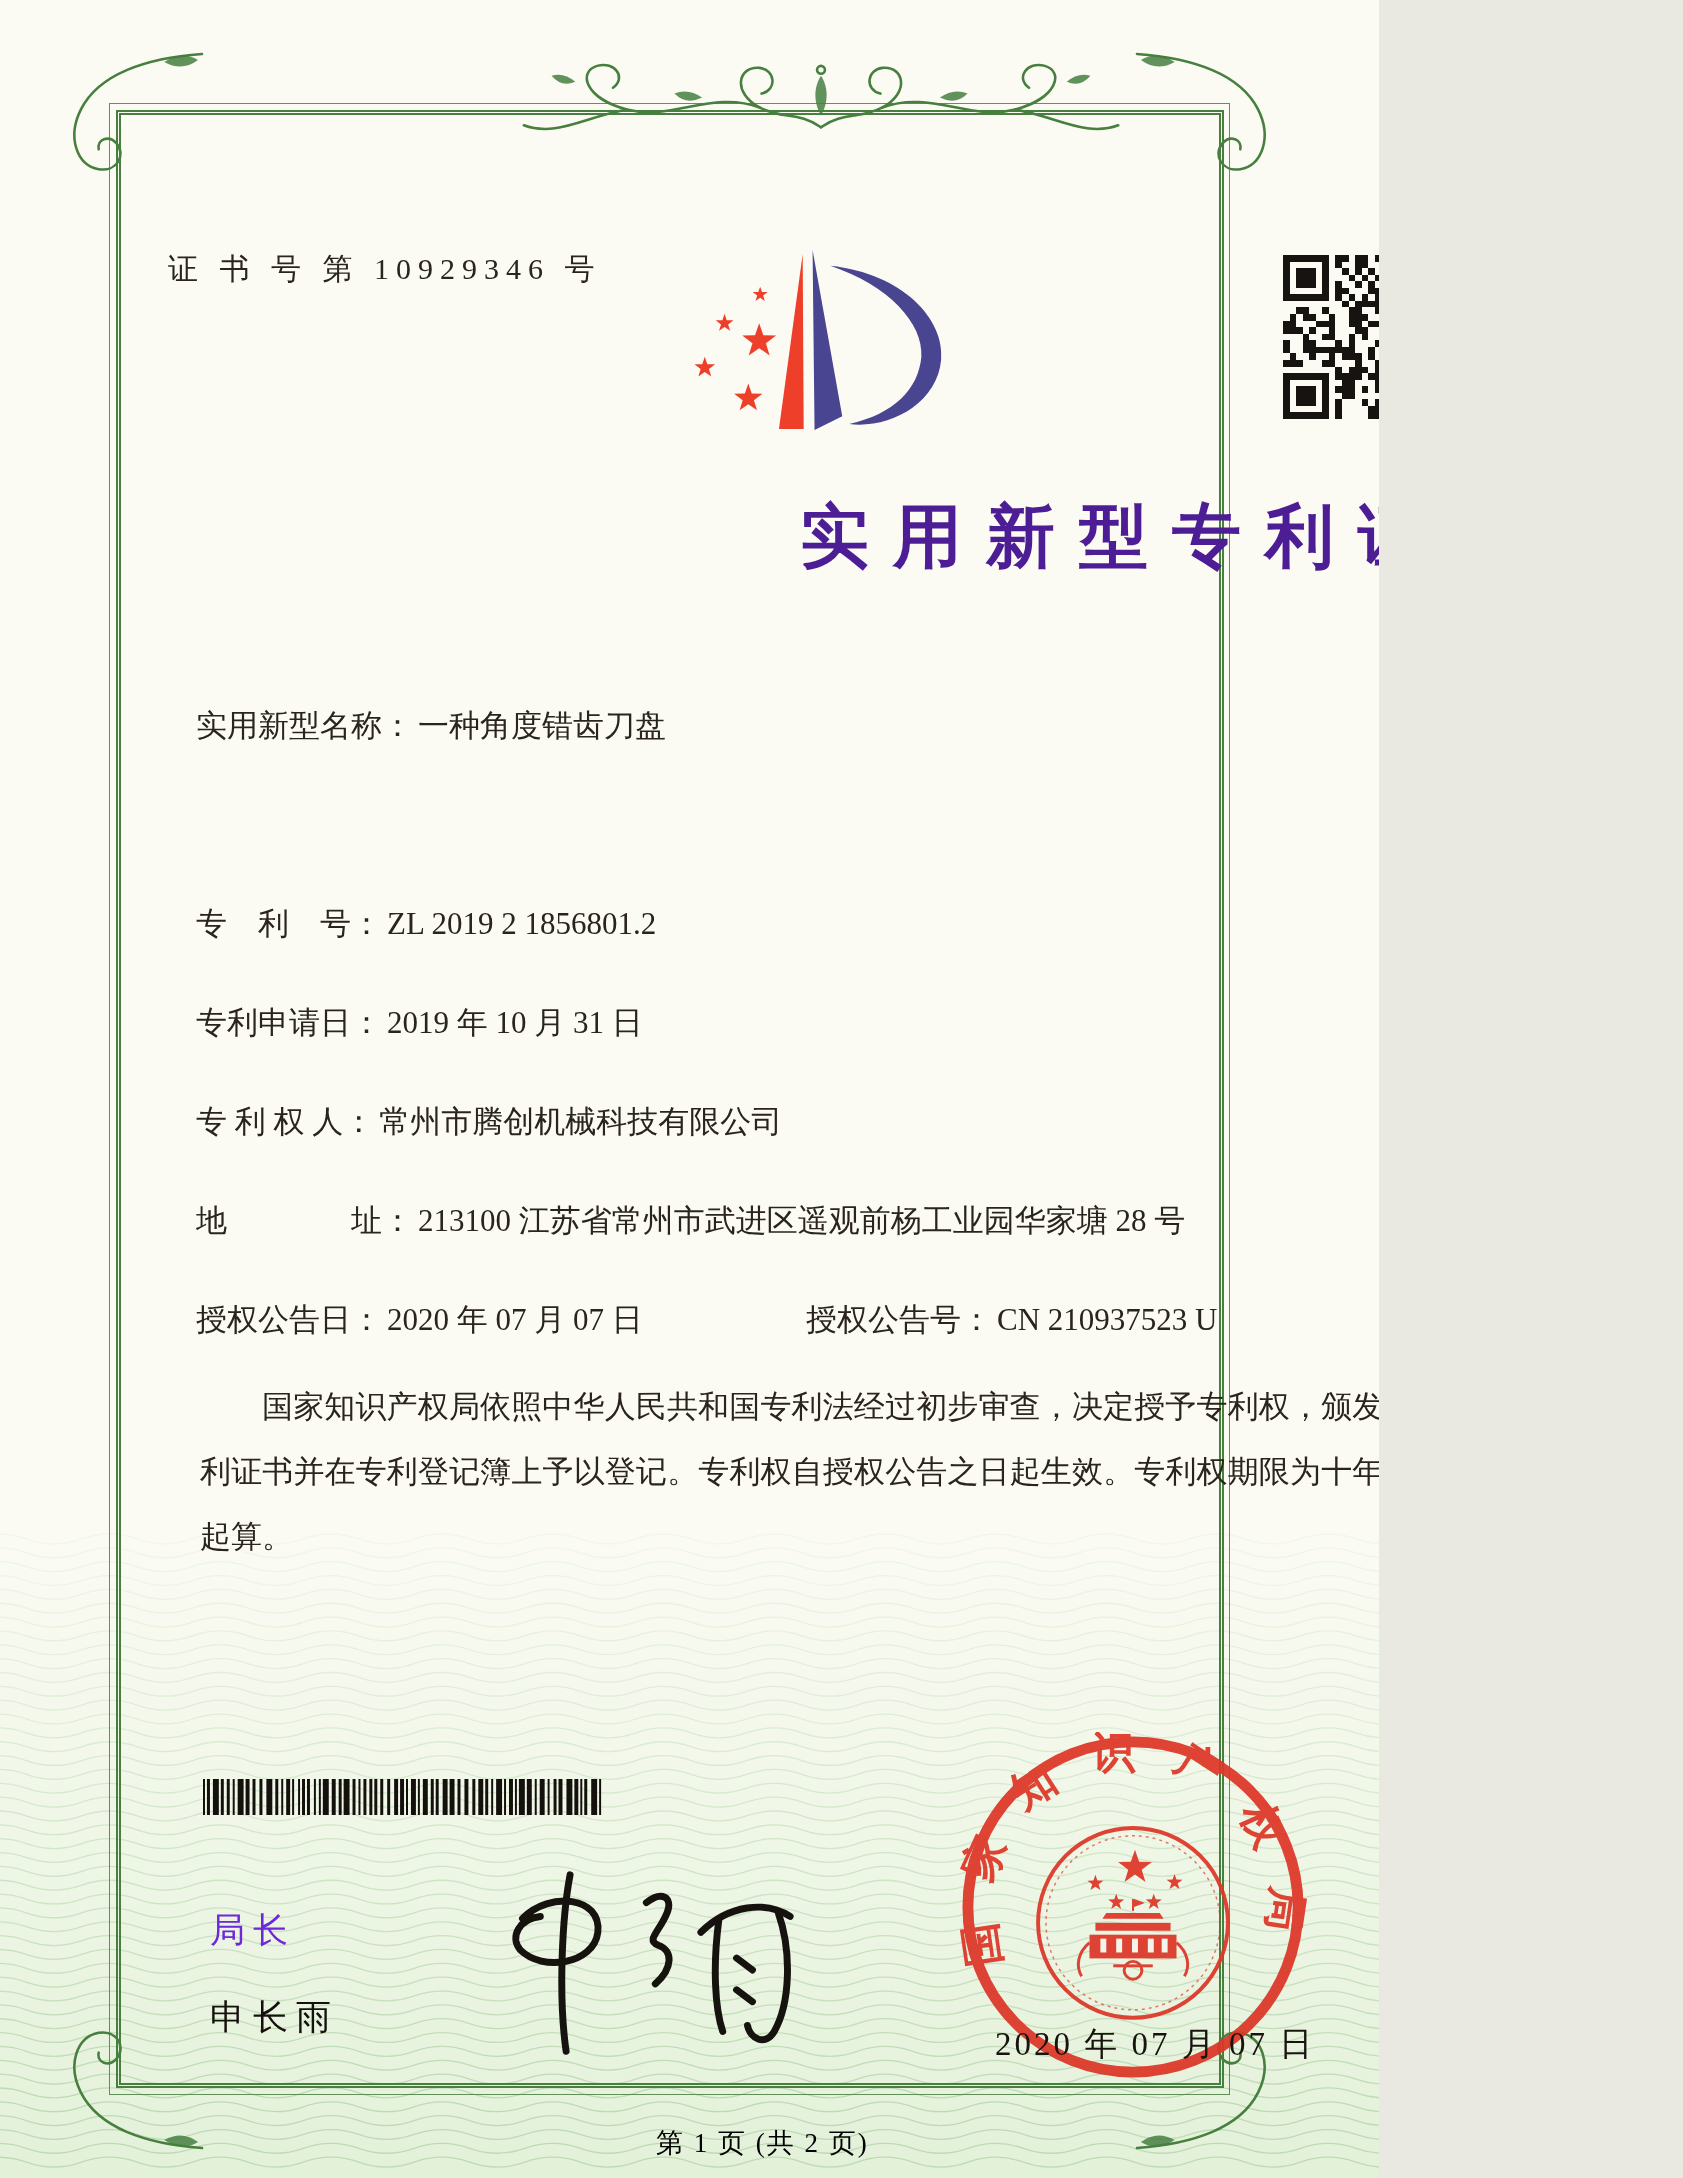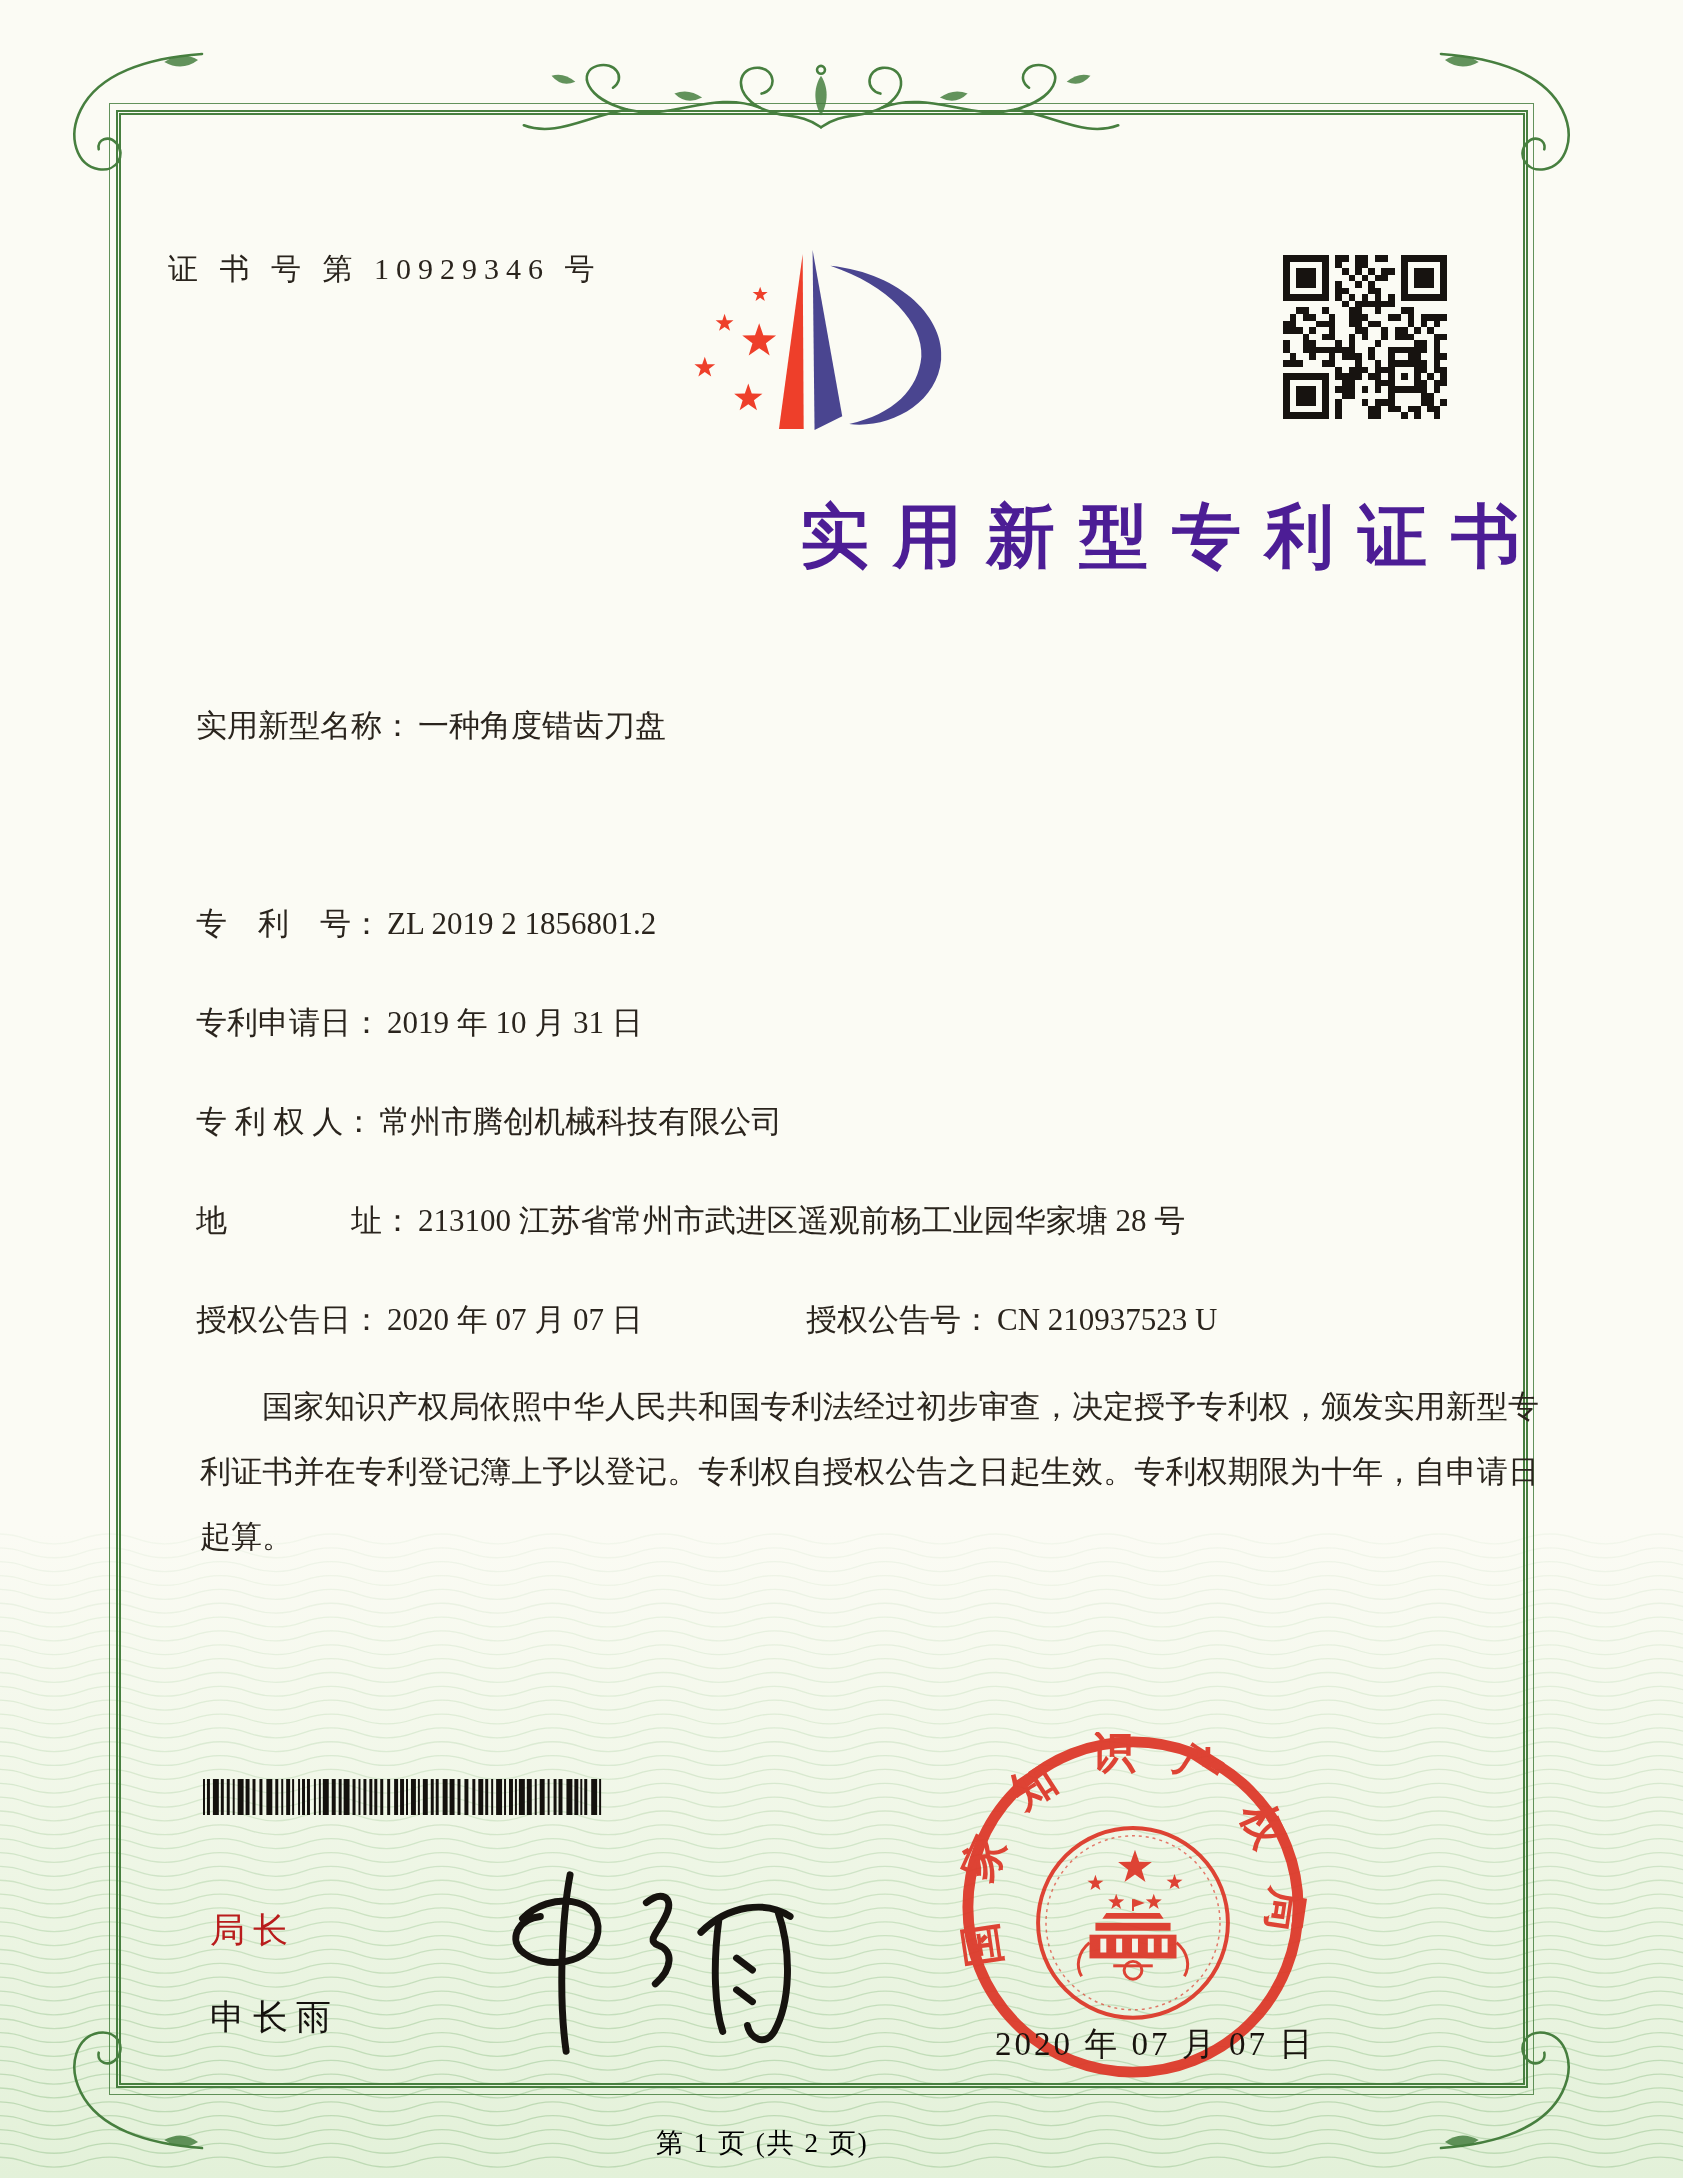--- a/index.html
+++ b/index.html
@@ -2,21 +2,21 @@
 <html style="--green: #477f3f; --red: #dd3627; --lred: #ee3f2a; --lblue: #4a4590; --ink: #2a241d;"><head>
 <meta charset="utf-8">
 <style>
   :root{
     --green:#477f3f; --red:#dd3627; --lred:#ee3f2a; --lblue:#4a4590; --ink:#2a241d;
     --serif:"Liberation Serif","DejaVu Serif",serif;
     --sans:"Liberation Sans","DejaVu Sans",sans-serif;
   }
   *{margin:0;padding:0;box-sizing:border-box}
   body{width:1683px;height:2178px;font-family:var(--serif);background:#e9e9e2}
-  .page{position:relative;width:1683px;height:2178px;background:#fbfbf4;overflow:hidden}
+  .page{position:relative;width:1379px;height:2178px;background:#fbfbf4;overflow:hidden}
 
   
   .waves{position:absolute;left:0;top:1533px;width:1683px;height:645px;
     background:linear-gradient(180deg,rgba(236,246,229,0) 0%,rgba(230,243,220,.55) 45%,#e3f1d9 100%);}
   .waves svg{position:absolute;left:0;top:0}
   #waves path{fill:none;stroke:#b7d6ae;stroke-width:1.3}
 
   
   .frame-a{position:absolute;left:109px;right:149px;top:103px;bottom:83px;border:1.5px solid var(--green);opacity:.85;z-index:1}
   .frame-b{position:absolute;left:116px;right:155px;top:110px;bottom:90px;border:5px double var(--green);z-index:1}
@@ -45,21 +45,21 @@
   .row .val{margin-left:5px}
   .row .g2{position:absolute;left:610px;top:0}
 
   .paras{position:absolute;left:200px;top:1374px;width:1339px;font-size:31px;line-height:65px;
     color:var(--ink);text-align:justify;z-index:2}
   .paras p{text-indent:2em}
 
   .barcode{position:absolute;left:203px;top:1779px;width:408px;height:36px;z-index:2}
   #barcode rect{fill:#14110d}
 
-  .dir1{position:absolute;left:210px;top:1907px;font-size:35px;letter-spacing:8px;font-family:Liberation Mono, monospace;color:#b91c1c;z-index:2}
+  .dir1{position:absolute;left:210px;top:1907px;font-size:35px;letter-spacing:8px;font-family:Liberation Mono, monospace;color:#6d28d9;z-index:2}
   .dir2{position:absolute;left:210px;top:1994px;font-size:35px;letter-spacing:8px;font-family:var(--sans);color:#14110d;z-index:2}
 
   .sig{position:absolute;left:463px;top:1857px;width:342px;height:223px;z-index:2}
   .sig path{stroke:#16130f;stroke-width:7;fill:none;stroke-linecap:round;stroke-linejoin:round}
 
   .seal{position:absolute;left:958px;top:1732px;width:350px;height:350px;z-index:3;opacity:.93}
   .seal .ring{fill:none;stroke:var(--red);stroke-width:11}
   .seal .wreath{fill:none;stroke:var(--red);stroke-width:4}
   .seal .wreath2{fill:none;stroke:var(--red);stroke-width:1.5;stroke-dasharray:3 4;opacity:.7}
   .seal .emb{fill:var(--red)}

